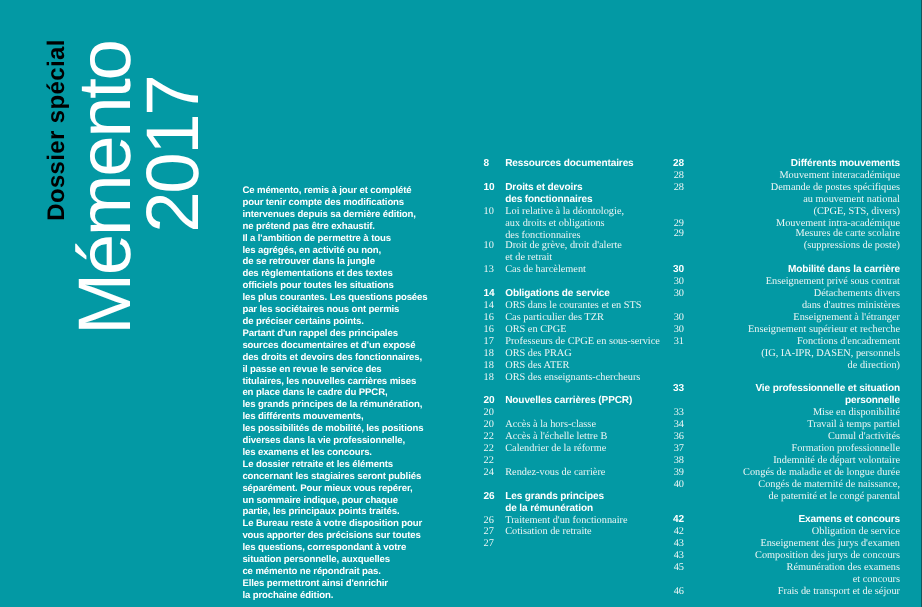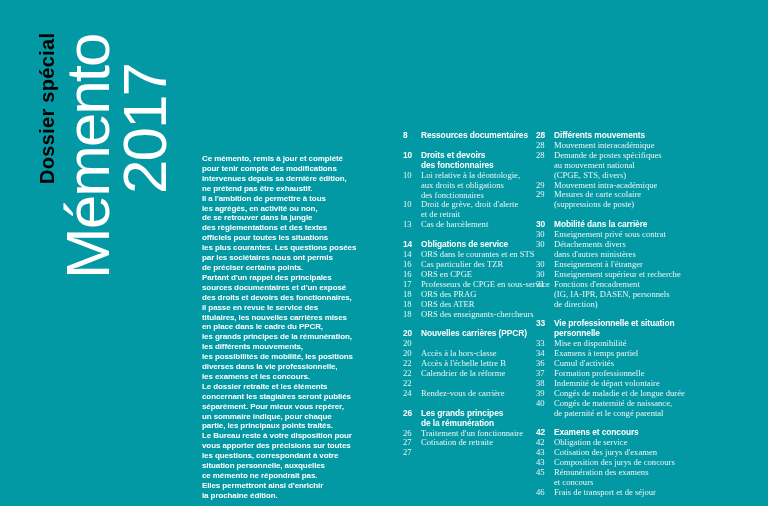--- a/index.html
+++ b/index.html
@@ -38,21 +38,21 @@
   .intro p{margin:0;white-space:pre-line;}
   .intro .closing{margin-top:7px;}
   
   .toc-col{
     position:absolute;top:131px;
     color:#eef6f5;
     font-family:"Liberation Serif",serif;
     font-size:8.6px;line-height:9.9px;
   }
   #toc-col-0{left:403px;width:180px;}
-  #toc-col-1{left:536px;width:198px;}
+  #toc-col-1{left:552px;width:198px;text-align:right;}
   .toc-section{margin-top:10px;}
   .toc-section:first-child{margin-top:0;}
   .toc-row{display:grid;grid-template-columns:18px 1fr;}
   .toc-row .txt{white-space:pre-line;}
   .toc-row.head{
     font-family:"Liberation Sans",sans-serif;
     font-weight:bold;font-size:8.4px;color:#fff;letter-spacing:-.1px;
   }
 </style>
 </head>
@@ -276,21 +276,21 @@
           <span class="num">33</span>
           <span class="txt">Vie professionnelle et situation
 personnelle</span>
         </div>
         <div class="toc-row">
           <span class="num">33</span>
           <span class="txt">Mise en disponibilité</span>
         </div>
         <div class="toc-row">
           <span class="num">34</span>
-          <span class="txt">Examens à temps partiel</span>
+          <span class="txt">Travail à temps partiel</span>
         </div>
         <div class="toc-row">
           <span class="num">36</span>
           <span class="txt">Cumul d'activités</span>
         </div>
         <div class="toc-row">
           <span class="num">37</span>
           <span class="txt">Formation professionnelle</span>
         </div>
         <div class="toc-row">
@@ -311,21 +311,21 @@
         <div class="toc-row head">
           <span class="num">42</span>
           <span class="txt">Examens et concours</span>
         </div>
         <div class="toc-row">
           <span class="num">42</span>
           <span class="txt">Obligation de service</span>
         </div>
         <div class="toc-row">
           <span class="num">43</span>
-          <span class="txt">Cotisation des jurys d'examen</span>
+          <span class="txt">Enseignement des jurys d'examen</span>
         </div>
         <div class="toc-row">
           <span class="num">43</span>
           <span class="txt">Composition des jurys de concours</span>
         </div>
         <div class="toc-row">
           <span class="num">45</span>
           <span class="txt">Rémunération des examens
 et concours</span>
         </div>

